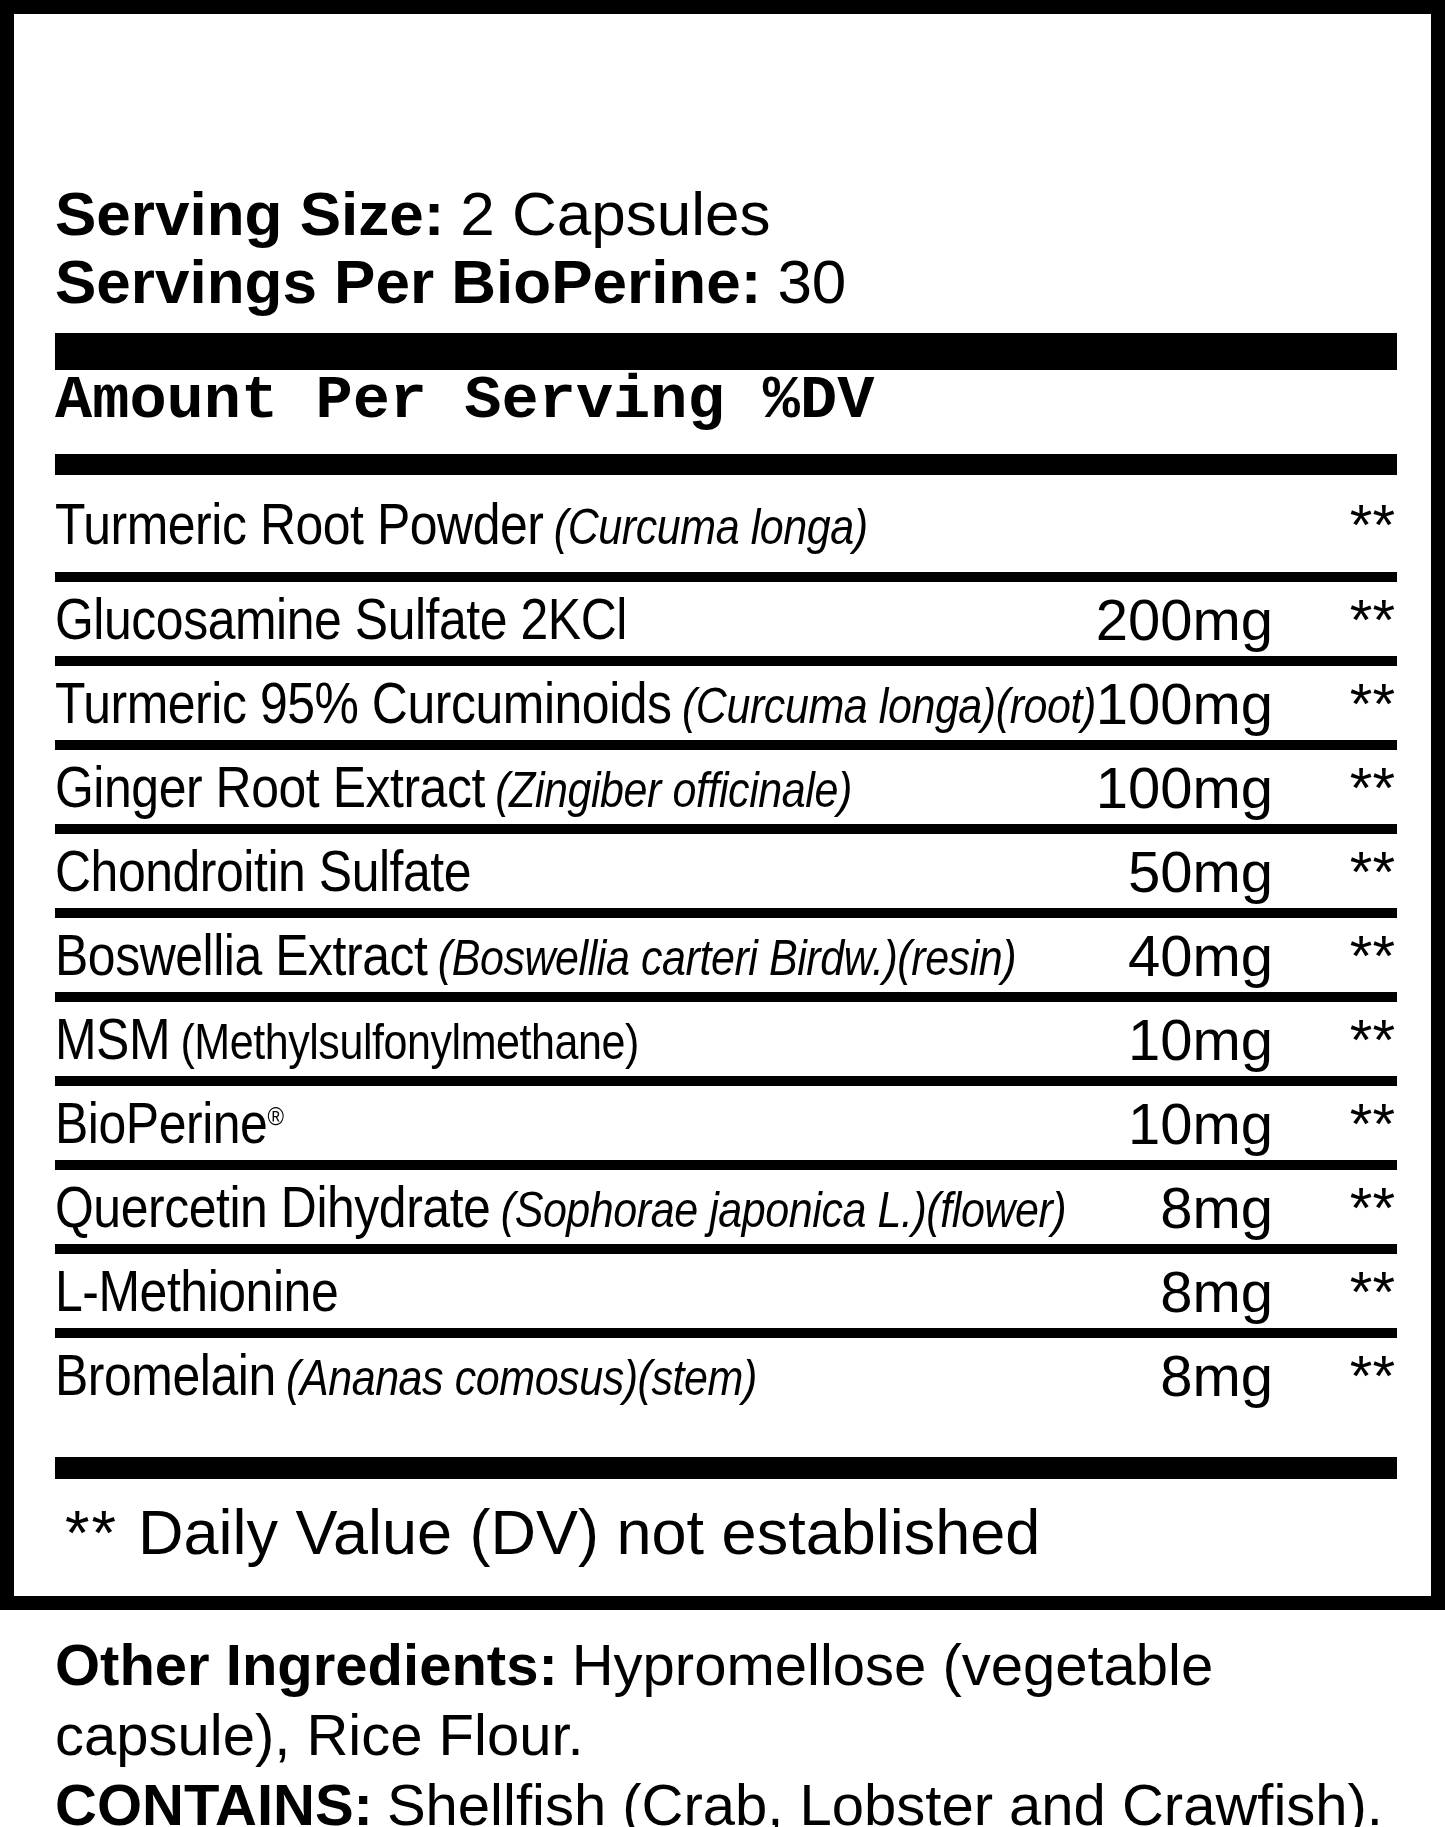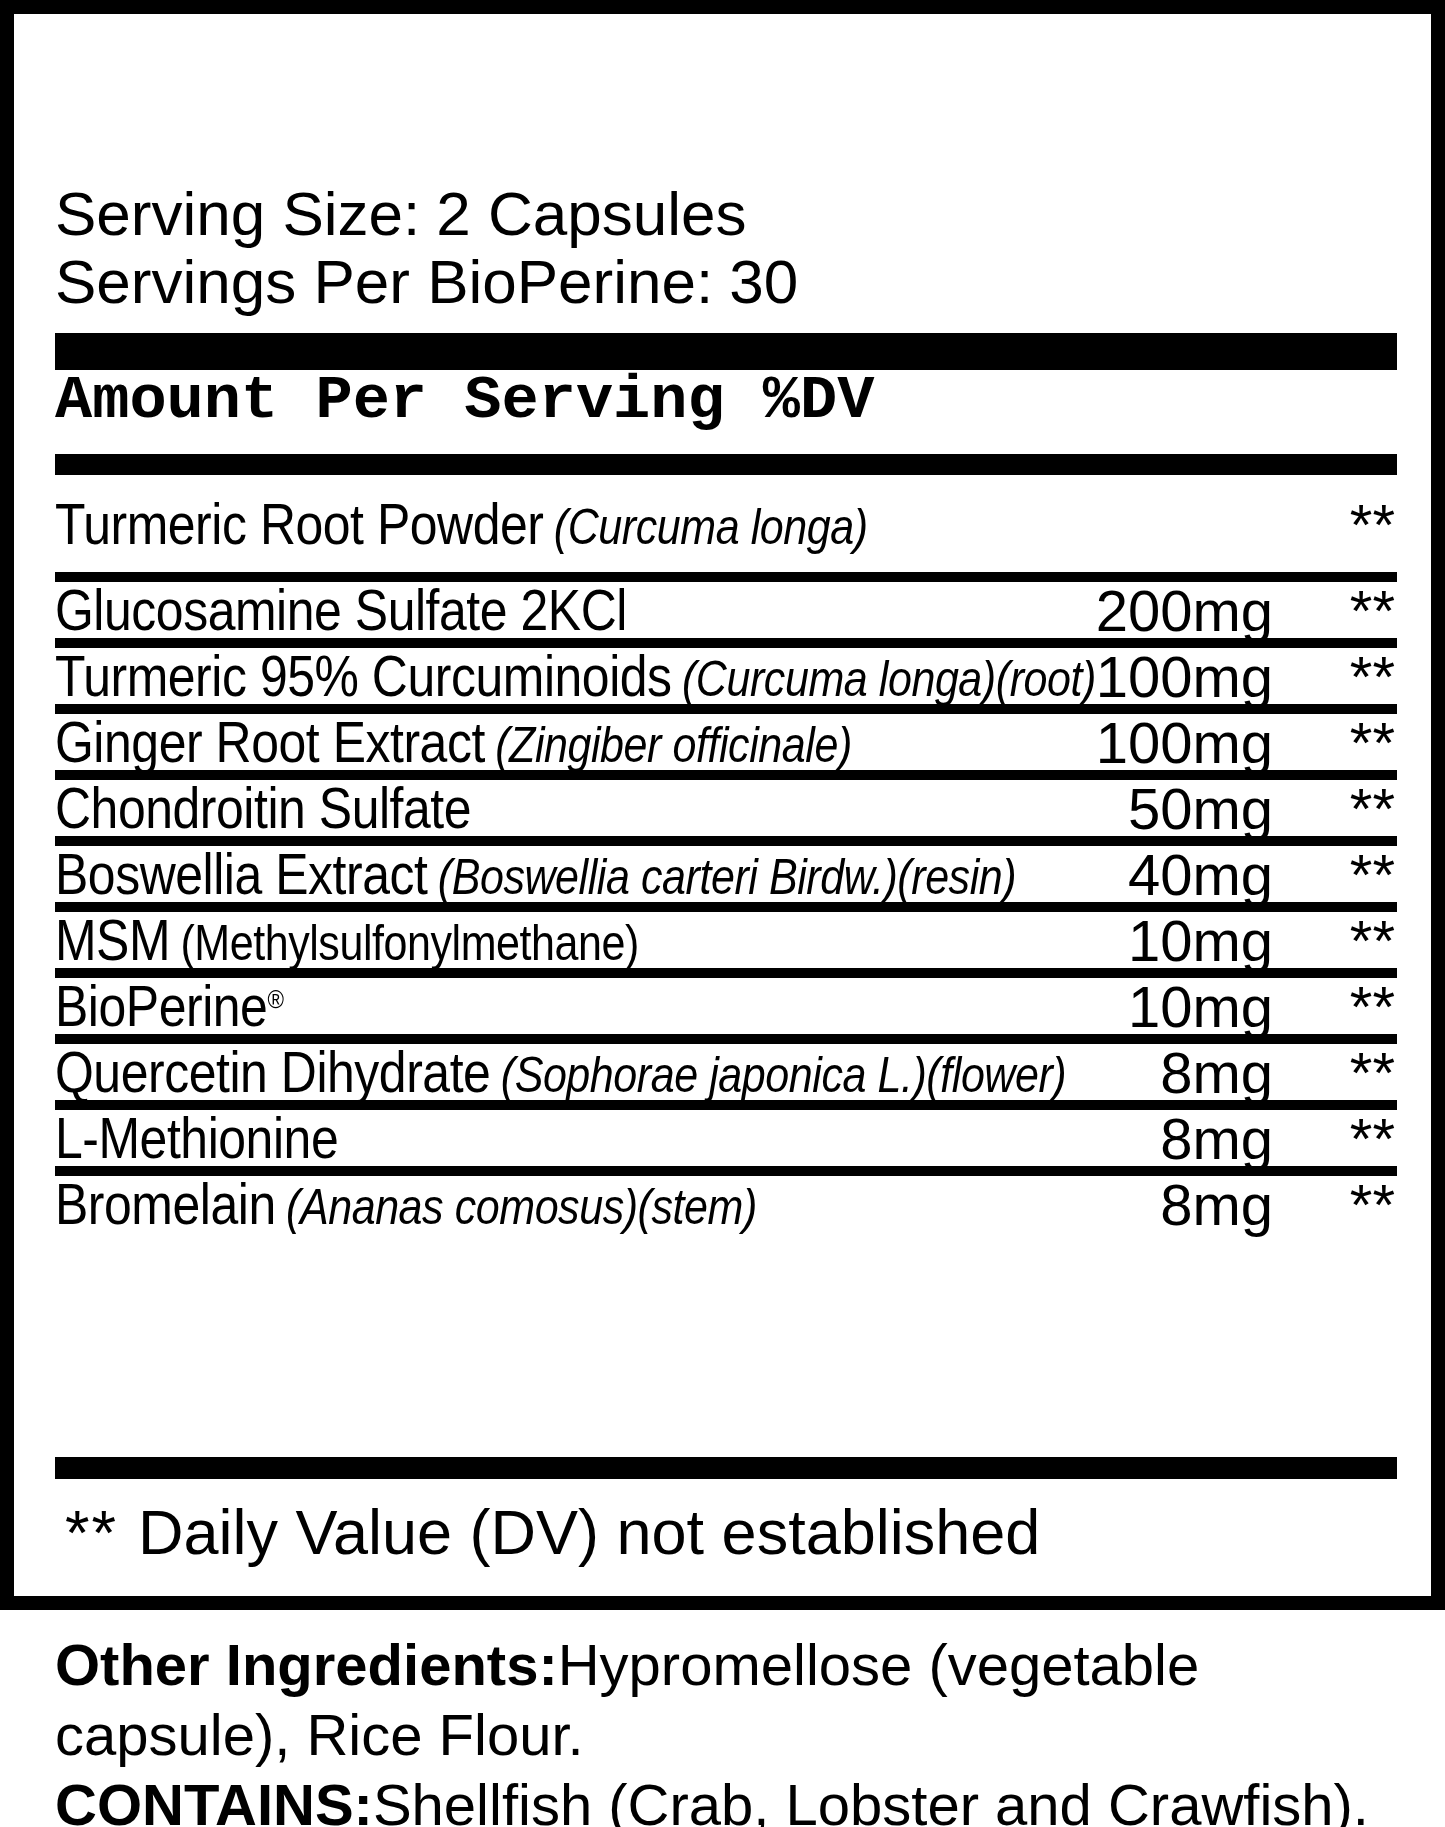--- a/index.html
+++ b/index.html
@@ -14,37 +14,37 @@
     border:14px solid #000;box-sizing:border-box;background:#fff;
   }
   .abs{position:absolute;}
   .title{
     left:41px;top:-6px;font-size:156px;font-weight:bold;
     letter-spacing:-3px;line-height:160px;white-space:nowrap;
   }
   .serving-line{
     left:41px;font-size:62px;line-height:66px;white-space:nowrap;
   }
-  .serving-line .lbl{font-weight:normal;}
+  .serving-line .lbl{font-weight:bold;}
   .serving-line .val{font-weight:normal;margin-left:16px;}
   #serving-size{top:167px;}
   #servings-per-container{top:235px;}
   .bar{left:41px;right:34px;background:#000;}
   .bar-a{top:319px;height:37px;}
   .bar-b{top:440px;height:21px;}
   .bar-c{top:1443px;height:22px;}
   .col-header{
     left:41px;right:34px;top:352px;font-size:62px;font-weight:bold;
     line-height:70px;text-align:left;white-space:nowrap;font-family:Liberation Mono, monospace;
   }
   .col-header .dv-h{margin-left:38px;}
   
   .rows{position:absolute;left:41px;right:34px;top:461px;}
   .row{
-    position:relative;height:66px;border-top:10px solid #000;
+    position:relative;height:84px;border-top:10px solid #000;
     display:flex;align-items:center;box-sizing:border-box;
   }
   .row:first-child{height:97px;border-top:none;}
   .nm-group{
     white-space:nowrap;transform:scaleX(0.86);transform-origin:left center;
     font-size:58px;line-height:1;
   }
   .nm{letter-spacing:-0.5px;}
   .detail{font-size:50px;margin-left:12px;letter-spacing:-0.5px;}
   .detail.it{font-style:italic;}
@@ -62,21 +62,21 @@
     left:51px;top:1486px;font-size:63px;line-height:64px;white-space:nowrap;
   }
   .footnote .sym{letter-spacing:2px;}
   .footnote .txt{margin-left:20px;}
   
   .bottom-block{
     position:absolute;left:55px;top:1630px;width:1360px;
     font-size:58px;line-height:70px;
   }
   .bottom-block p{margin:0;}
-  .bi-label{font-weight:bold;}
+  .bi-label{font-weight:bold;margin-right:14px;}
 </style>
 </head>
 <body>
 
 <div class="facts-box">
 
 
   <div class="abs serving-line" id="serving-size">
     <span class="lbl">Serving Size:</span><span class="val">2 Capsules</span>
   </div>

